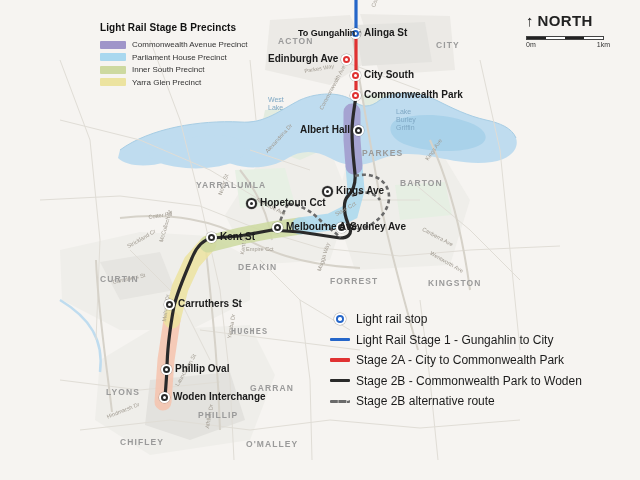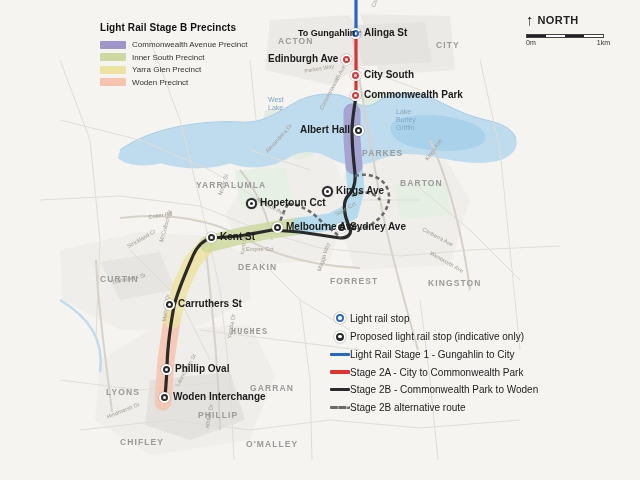--- a/index.html
+++ b/index.html
@@ -51,21 +51,21 @@
   .north-block {
     position: absolute; right: 18px; top: 12px;
     width: 96px;
     z-index: 40;
     text-align: left;
   }
   .north-row { display:flex; align-items:center; gap:4px; }
   .north-arrow {
     font-size: 15px; line-height: 1; color:#222;
   }
-  .north-text { font-size: 11px; font-weight: bold; color:#222; letter-spacing:.4px; }
+  .north-text { font-size: 15px; font-weight: bold; color:#222; letter-spacing:.4px; }
   .scale-bar {
     margin-top: 7px;
     width: 78px; height: 4px;
     background: linear-gradient(to right,#222 0 25%,#fff 25% 50%,#222 50% 75%,#fff 75% 100%);
     border: 1px solid #444;
   }
   .scale-labels {
     display:flex; justify-content:space-between;
     width: 84px; font-size: 7px; color:#333; margin-top:1px;
   }
@@ -153,21 +153,21 @@
   }
   .lg-dot::after {
     content:""; position:absolute; left:50%; top:50%;
     width:3.5px; height:3.5px; margin:-1.75px 0 0 -1.75px;
     background:#fff; border-radius:50%;
   }
   .lg-dot.white { background:#fff; border:2px solid #2a2a2a; }
   .lg-dot.white::after { background:#2a2a2a; }
   .lg-line { width: 26px; height: 3.5px; border-radius:1px; }
   .lg-line.dashed { height: 0; border-top: 3px dashed #6a6a6a; width:26px; }
-  .lg-text { font-size: 10px; color:#1b1b1b; }
+  .lg-text { margin-left: 6px; font-size: 12px; color:#1b1b1b; }
 
   .title-gungahlin {
     position: absolute;
     z-index: 35;
     font-size: 9px;
     font-weight: bold;
     color: #111;
     white-space: nowrap;
   }
 </style>
@@ -284,30 +284,30 @@
     </g>
   </svg>
 
   <div class="precinct-legend">
     <h2>Light Rail Stage B Precincts</h2>
     <div class="precinct-row">
       <span class="swatch" style="background:#9f95c9"></span>
       <span class="precinct-label">Commonwealth Avenue Precinct</span>
     </div>
     <div class="precinct-row">
+      <span class="swatch" style="background:#a9d8ef"></span>
+      <span class="precinct-label">Parliament House Precinct</span>
+    </div>
+    <div class="precinct-row">
       <span class="swatch" style="background:#cdd9a0"></span>
       <span class="precinct-label">Inner South Precinct</span>
     </div>
     <div class="precinct-row">
       <span class="swatch" style="background:#ece3a0"></span>
       <span class="precinct-label">Yarra Glen Precinct</span>
-    </div>
-    <div class="precinct-row">
-      <span class="swatch" style="background:#f6c3ae"></span>
-      <span class="precinct-label">Woden Precinct</span>
     </div>
   </div>
 
   <div class="north-block">
     <div class="north-row">
       <span class="north-arrow">↑</span>
       <span class="north-text">NORTH</span>
     </div>
     <div class="scale-bar"></div>
     <div class="scale-labels">
@@ -430,26 +430,20 @@
 
   <div class="map-legend">
     <div class="lg-row">
       <span class="lg-icon">
           <span class="lg-dot" style="background:#2566c9"></span>
         </span>
       <span class="lg-text">Light rail stop</span>
     </div>
     <div class="lg-row">
       <span class="lg-icon">
-          <span class="lg-dot" style="background:#2a2a2a"></span>
-        </span>
-      <span class="lg-text">Proposed light rail stop (indicative only)</span>
-    </div>
-    <div class="lg-row">
-      <span class="lg-icon">
           <span class="lg-line" style="background:#2566c9"></span>
         </span>
       <span class="lg-text">Light Rail Stage 1 - Gungahlin to City</span>
     </div>
     <div class="lg-row">
       <span class="lg-icon">
           <span class="lg-line" style="background:#e03232"></span>
         </span>
       <span class="lg-text">Stage 2A - City to Commonwealth Park</span>
     </div>

